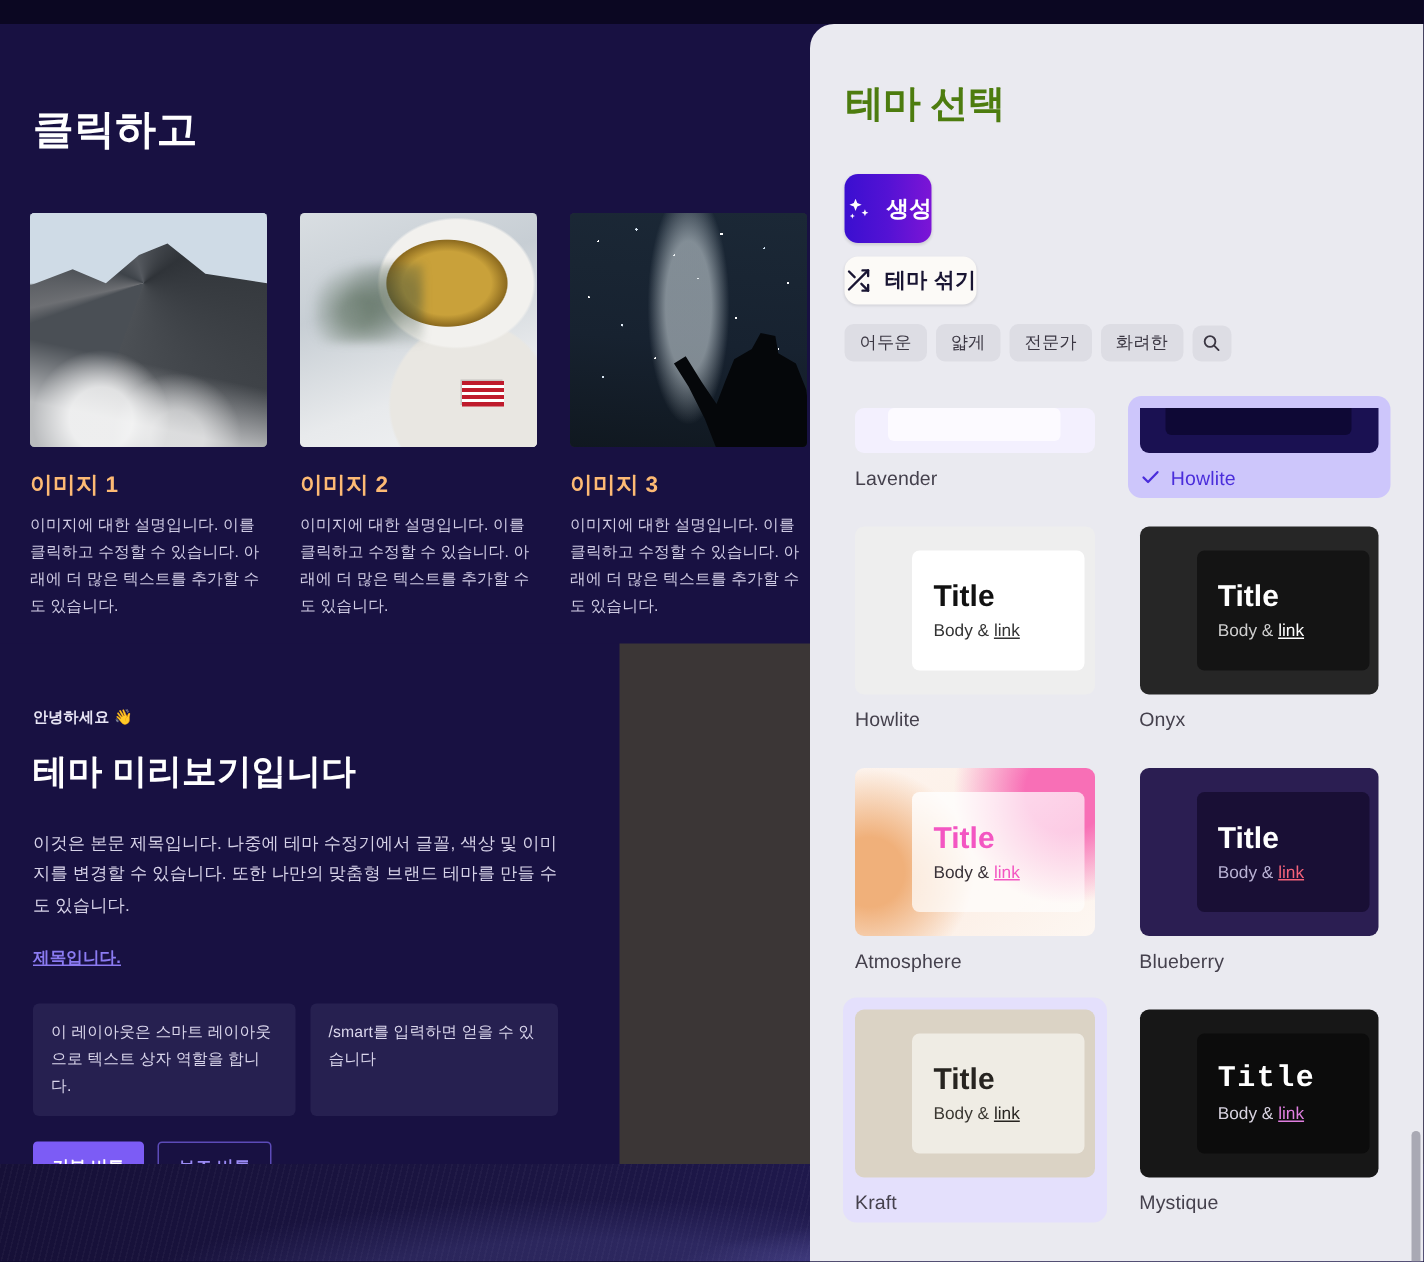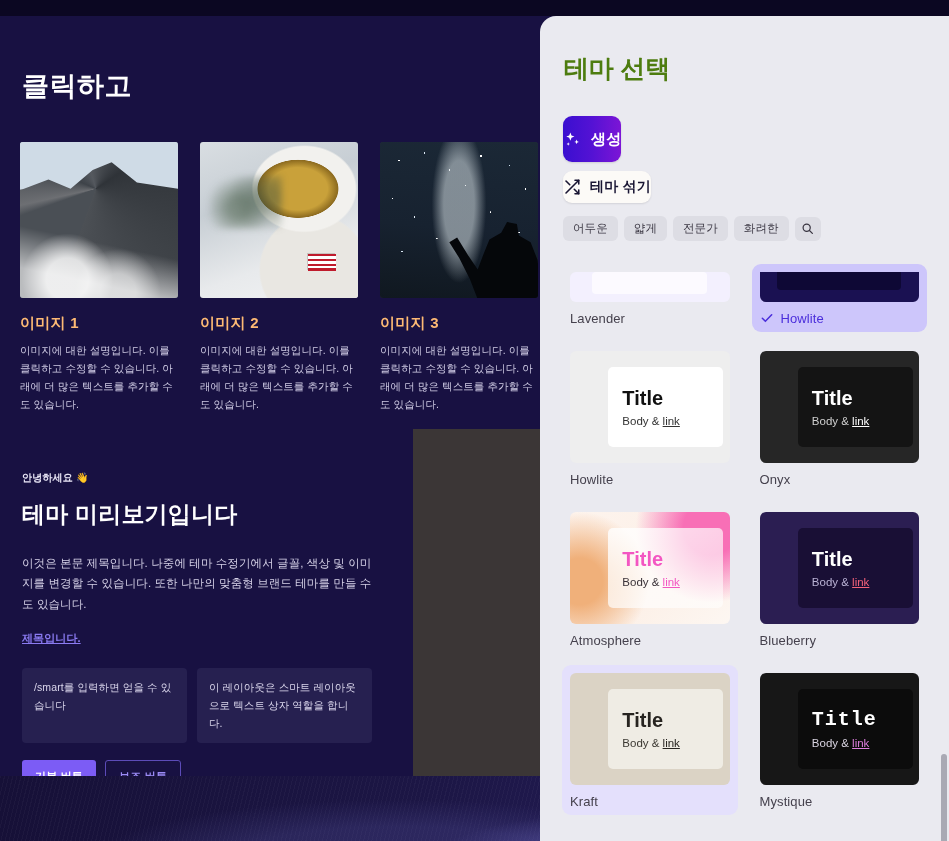--- a/index.html
+++ b/index.html
@@ -299,22 +299,22 @@
       </div>
 
       <div class="preview">
         <div class="pv-left">
           <div class="pv-hello">안녕하세요 👋</div>
           <div class="pv-h1">테마 미리보기입니다</div>
           <div class="pv-body">이것은 본문 제목입니다. 나중에 테마 수정기에서 글꼴, 색상 및 이미지를 변경할 수 있습니다. 또한 나만의 맞춤형 브랜드 테마를 만들 수도 있습니다.</div>
           <a class="pv-link" href="#">제목입니다.</a>
 
           <div class="pv-boxes">
+            <div class="pv-box b1">이 레이아웃은 스마트 레이아웃으로 텍스트 상자 역할을 합니다.</div>
             <div class="pv-box b2">/smart를 입력하면 얻을 수 있습니다</div>
-            <div class="pv-box b1">이 레이아웃은 스마트 레이아웃으로 텍스트 상자 역할을 합니다.</div>
           </div>
 
           <div class="pv-btns">
             <button class="btn-primary">기본 버튼</button>
             <button class="btn-secondary">보조 버튼</button>
           </div>
         </div>
 
         <div class="pv-image">
           <svg class="svg-i" width="30" height="30" viewBox="0 0 24 24" fill="none">

